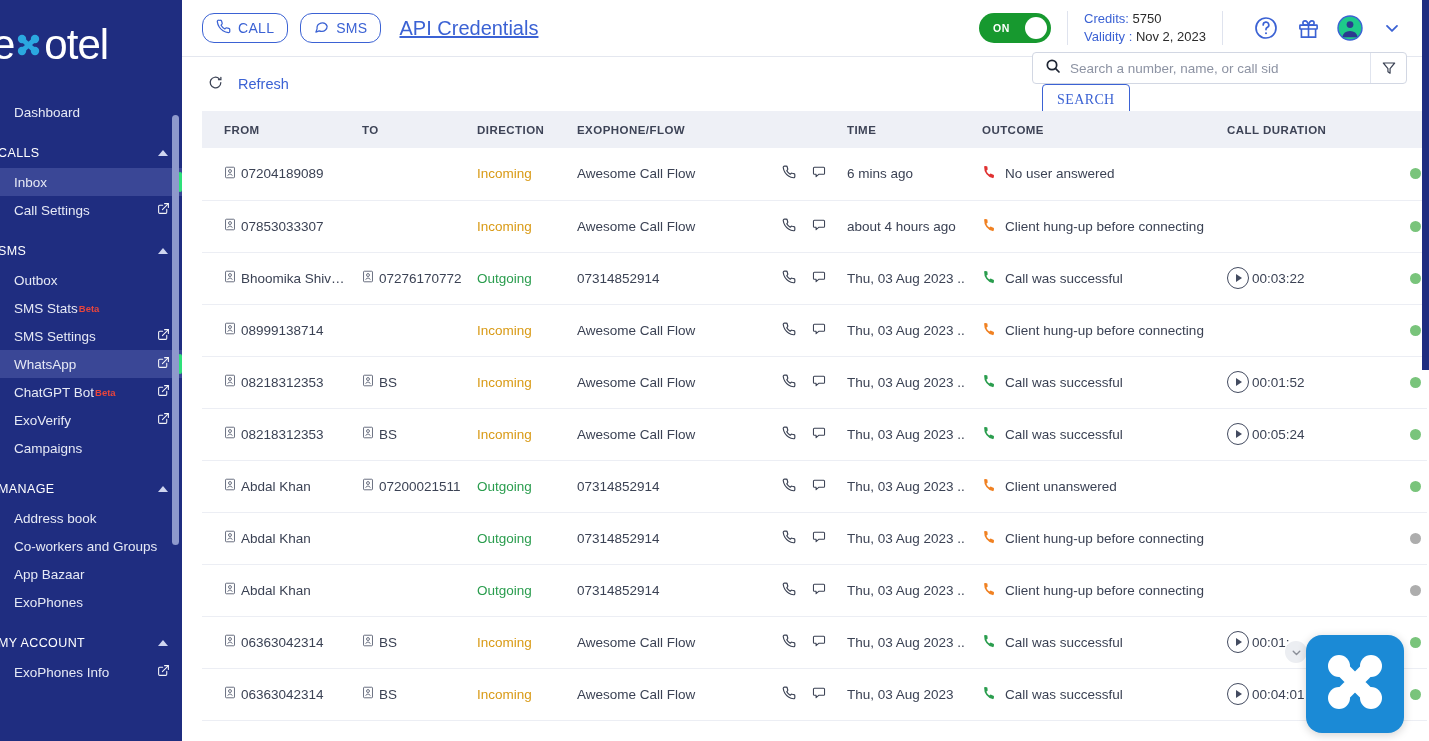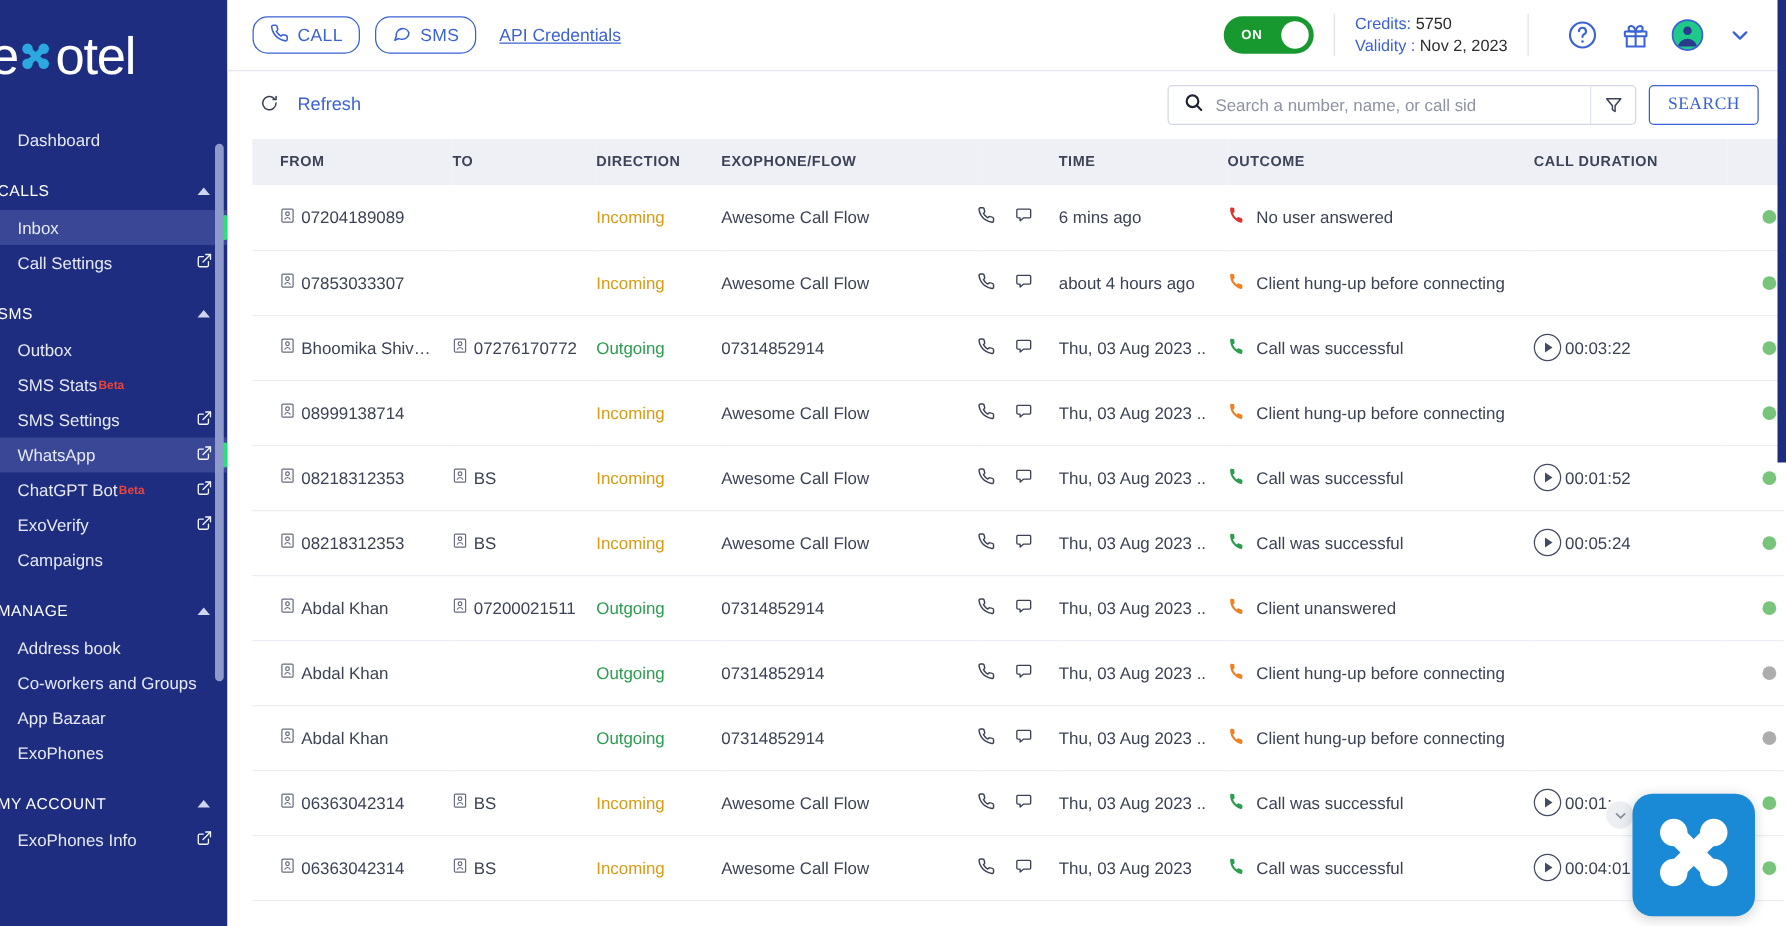--- a/index.html
+++ b/index.html
@@ -37,41 +37,41 @@
   .main { flex:1; display:flex; flex-direction:column; position:relative;
     background:#ffffff; overflow:hidden; }
 
   
   .topbar { height:57px; border-bottom:1px solid #e4e7ef; display:flex; align-items:center;
     padding:0 22px 0 20px; background:#fff; flex:0 0 57px; }
   .btn-outline { height:30px; border:1px solid #3b62d4; border-radius:12px; color:#3b62d4;
     display:flex; align-items:center; gap:7px; padding:0 13px; font-size:14px;
     background:#fff; cursor:pointer; letter-spacing:.3px; }
   .btn-outline + .btn-outline { margin-left:12px; }
-  .api-link { margin-left:18px; color:#3b62d4; font-size:14px; text-decoration:underline;
+  .api-link { margin-left:18px; color:#3b62d4; font-size:20px; text-decoration:underline;
     cursor:pointer; }
   .top-right { margin-left:auto; display:flex; align-items:center; gap:0px; }
   .toggle { width:72px; height:30px; background:#17992f; border-radius:16px; display:flex;
     align-items:center; justify-content:flex-start; padding:0 4px; cursor:pointer;
     position:relative; }
   .toggle .t-lbl { color:#fff; font-size:10.5px; font-weight:bold; margin-left:10px;
     letter-spacing:.5px;}
   .toggle .knob { width:22px;height:22px;border-radius:50%;background:#fff; position:absolute;
     right:4px; }
   .vdiv { width:1px; height:34px; background:#dfe3ee; margin:0 16px; }
   .credits { font-size:13px; line-height:18px; color:#2b2b2b; white-space:nowrap; }
   .credits .k { color:#3b62d4; }
   .ic-btn { width:30px;height:30px; display:flex; align-items:center; justify-content:center;
     cursor:pointer; margin-left:12px; }
 
   
   .toolbar { height:54px; display:flex; align-items:center; padding:0 22px 0 20px; flex:0 0 54px;}
   .refresh { display:flex; align-items:center; gap:15px; color:#3b62d4; font-size:14.5px;
     cursor:pointer; margin-left:6px; }
-  .search-wrap { margin-left:auto; display:flex; align-items:flex-start; }
+  .search-wrap { margin-left:auto; display:flex; align-items:flex-start;flex-direction:column; }
   .search-box { width:375px; height:32px; border:1px solid #d2d7e3; border-radius:4px;
     display:flex; align-items:center; padding:0 0 0 12px; background:#fff; }
   .search-box input { border:0; outline:0; flex:1; font-size:13.5px; color:#333;
     font-family:"Liberation Sans", sans-serif; margin-left:9px; background:transparent;}
   .search-box input::placeholder { color:#8d93a3; }
   .filter-btn { width:36px; height:30px; display:flex; align-items:center; justify-content:center;
     border-left:1px solid #e0e4ee; cursor:pointer; }
   .search-btn { margin-left:10px; height:32px; border:1px solid #3b62d4; border-radius:4px;
     color:#3b62d4; background:#fff; font-size:14px; padding:0 14px; cursor:pointer;
     letter-spacing:.4px; font-family:Liberation Serif, serif; }

